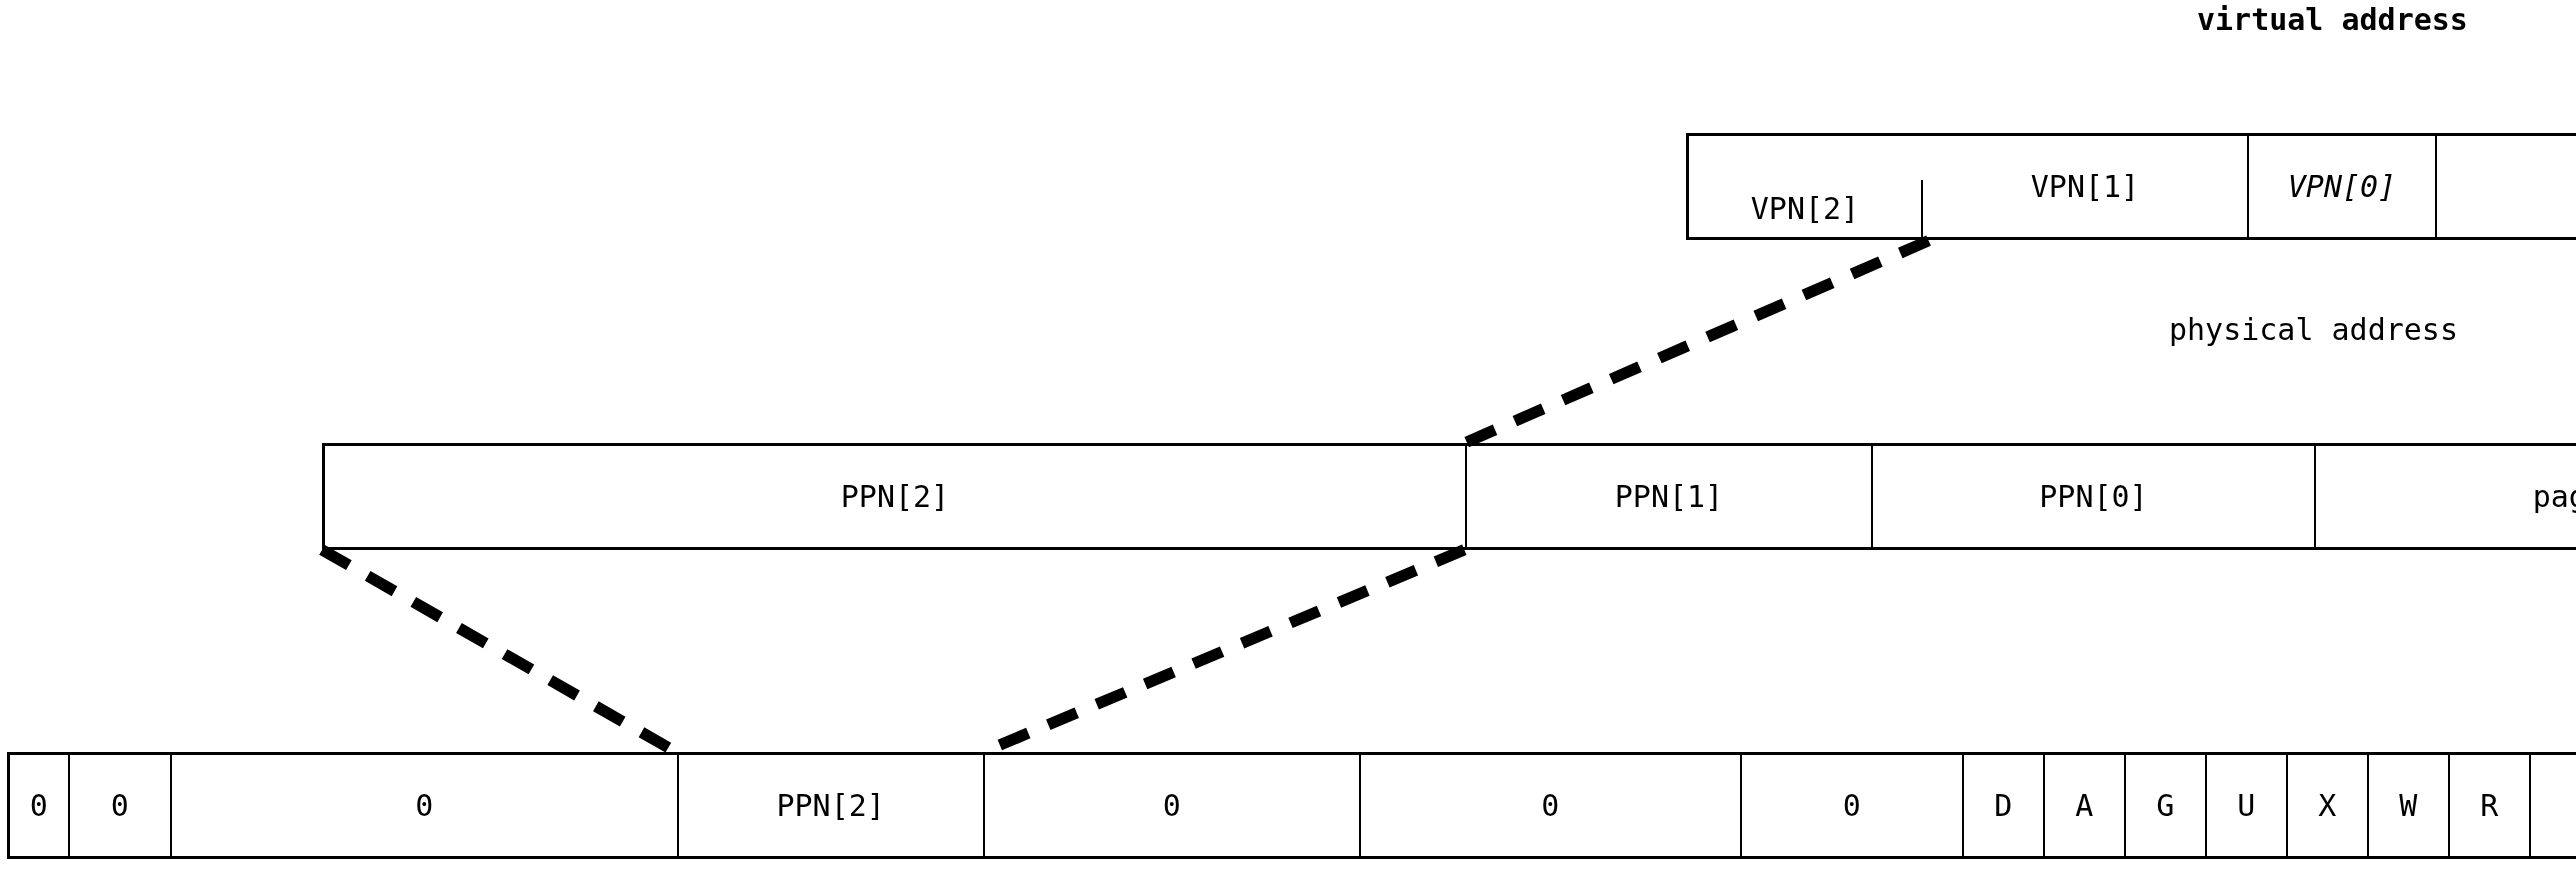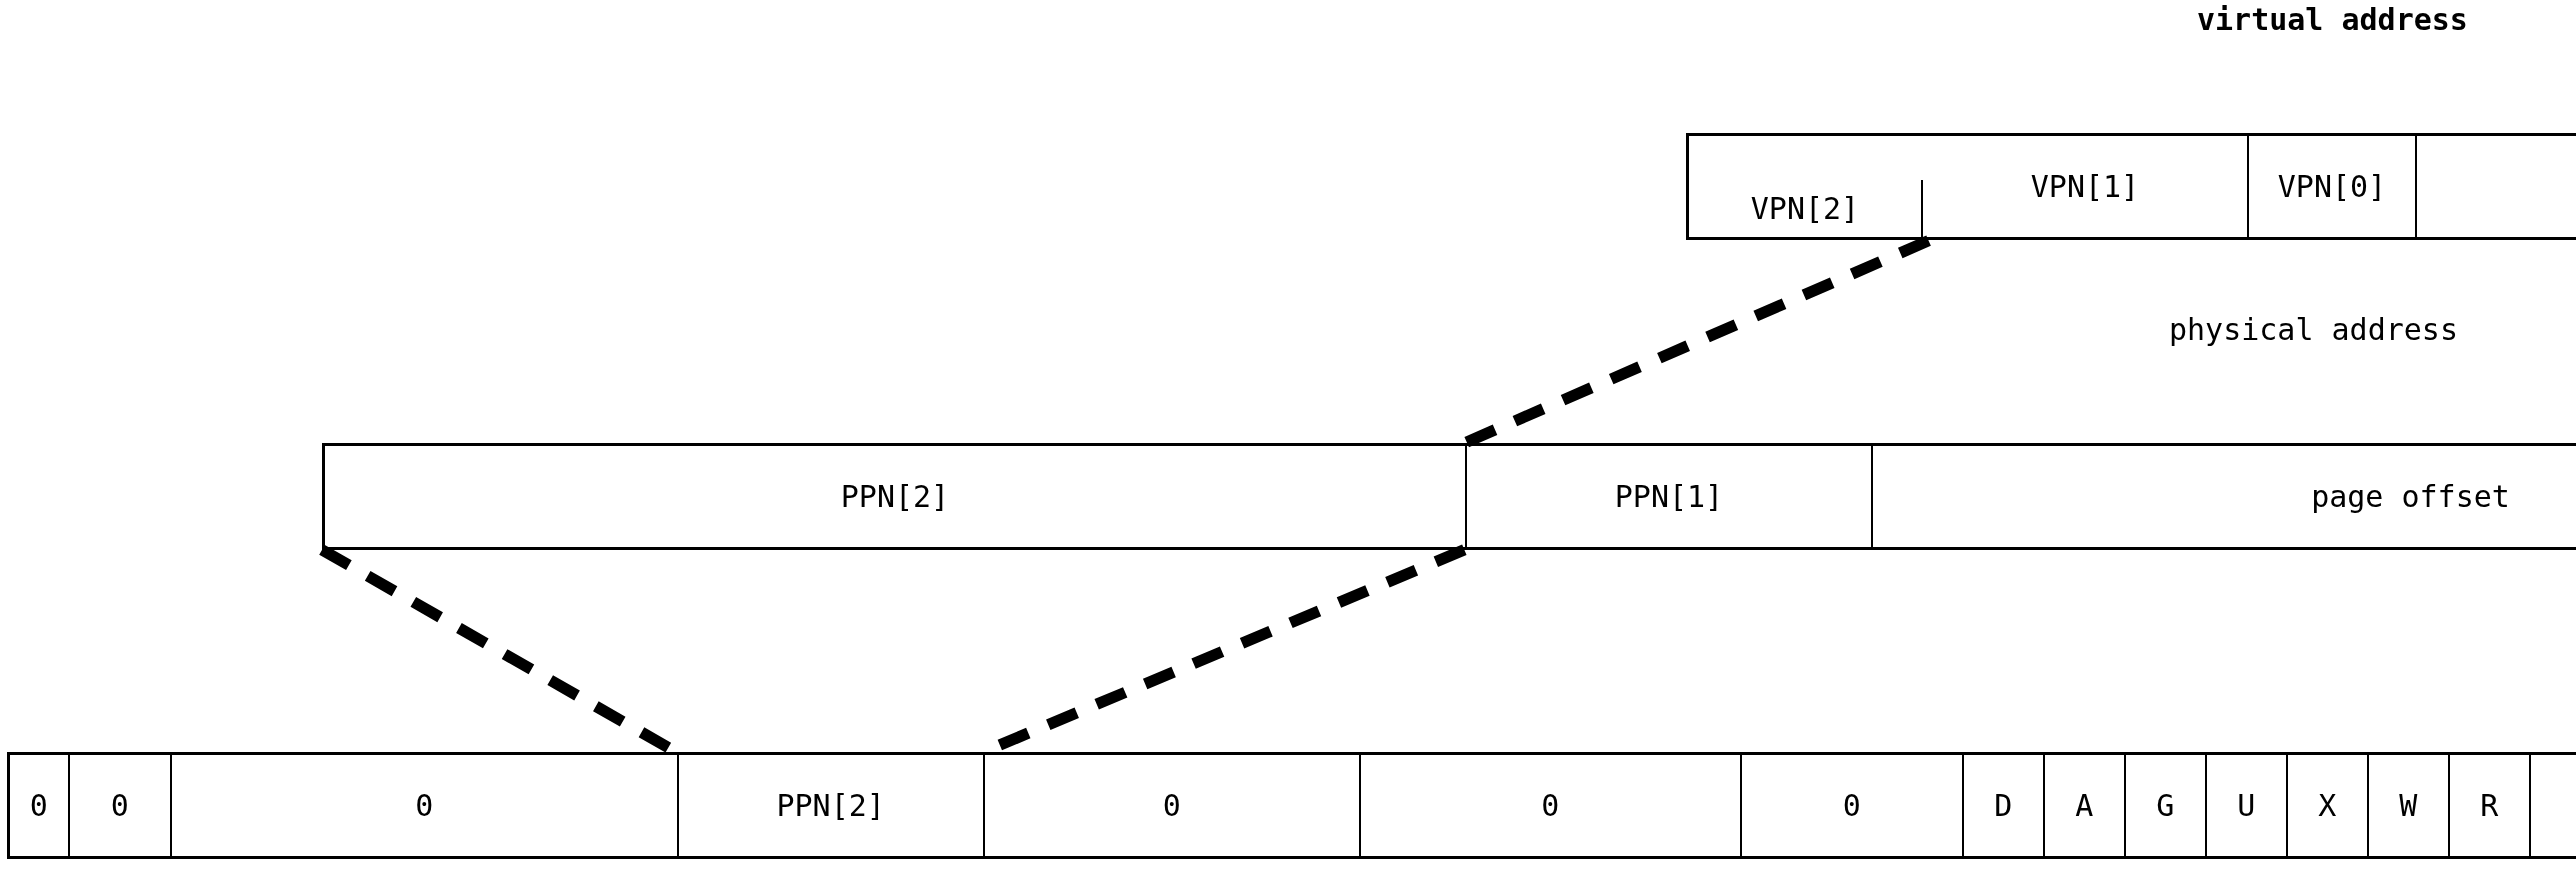--- a/index.html
+++ b/index.html
@@ -47,29 +47,30 @@
 </head>
 <body>
 
 <div id="root">
 
   <div class="lbl" style="left:2197px;top:5.2px;font-weight:bold;">virtual address</div>
 
   <div class="bitrow" style="left:1686px;top:133px;width:1264px;height:107px;">
     <div class="cell" style="width:234px;margin-top:44px;">VPN[2]</div>
     <div class="cell" style="width:326px;text-align:center;">VPN[1]</div>
-    <div class="cell" style="width:168px;">VPN[0]</div>
+    <div class="cell" style="width:188px;font-style:italic;">VPN[0]</div>
     <div class="cell" style="flex:1 1 auto;">page offset</div>
   </div>
 
   <div class="lbl" style="left:2169px;top:315px;">physical address</div>
 
   <div class="bitrow" style="left:322px;top:443px;width:2629px;height:107px;">
     <div class="cell" style="width:1142px;">PPN[2]</div>
     <div class="cell" style="width:406px;">PPN[1]</div>
+    <div class="cell" style="width:443px;">PPN[0]</div>
     <div class="cell" style="flex:1 1 auto;">page offset</div>
   </div>
 
   <div class="bitrow" style="left:6.7px;top:752px;width:2945px;height:107px;">
     <div class="cell" style="width:60px;">0</div>
     <div class="cell" style="width:102px;">0</div>
     <div class="cell" style="width:507px;">0</div>
     <div class="cell" style="width:306px;">PPN[2]</div>
     <div class="cell" style="width:376px;">0</div>
     <div class="cell" style="width:381px;">0</div>

